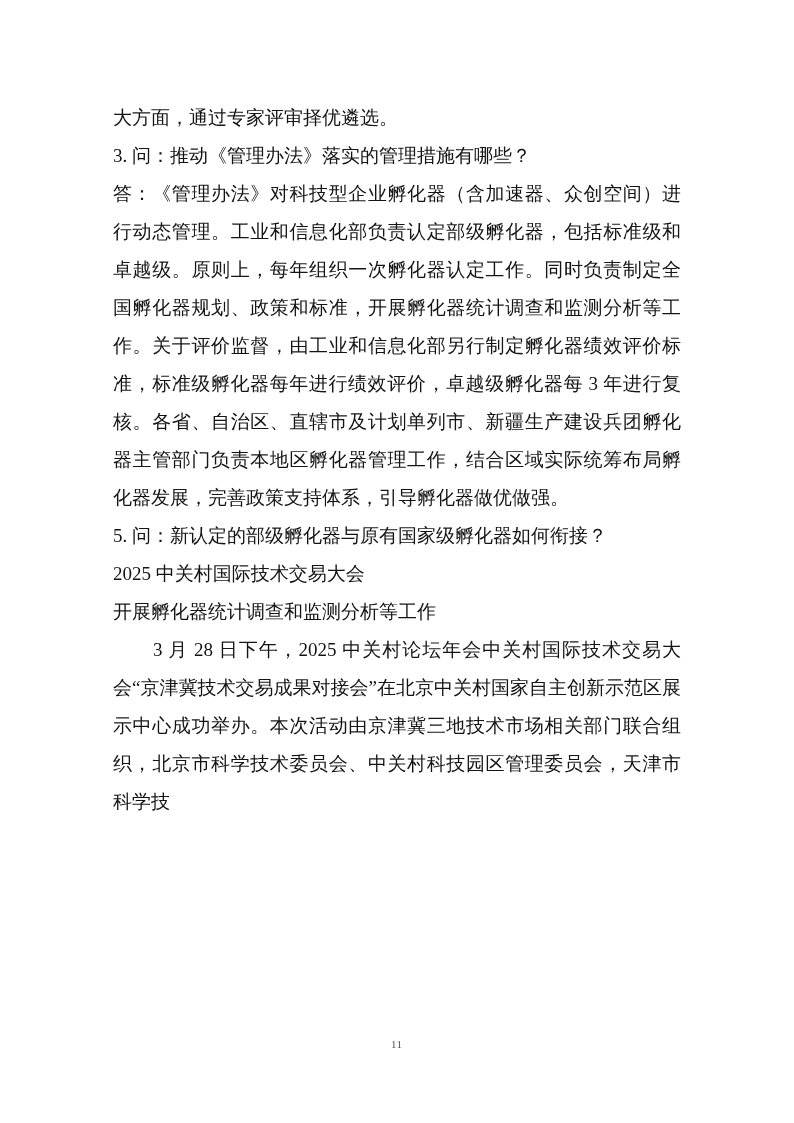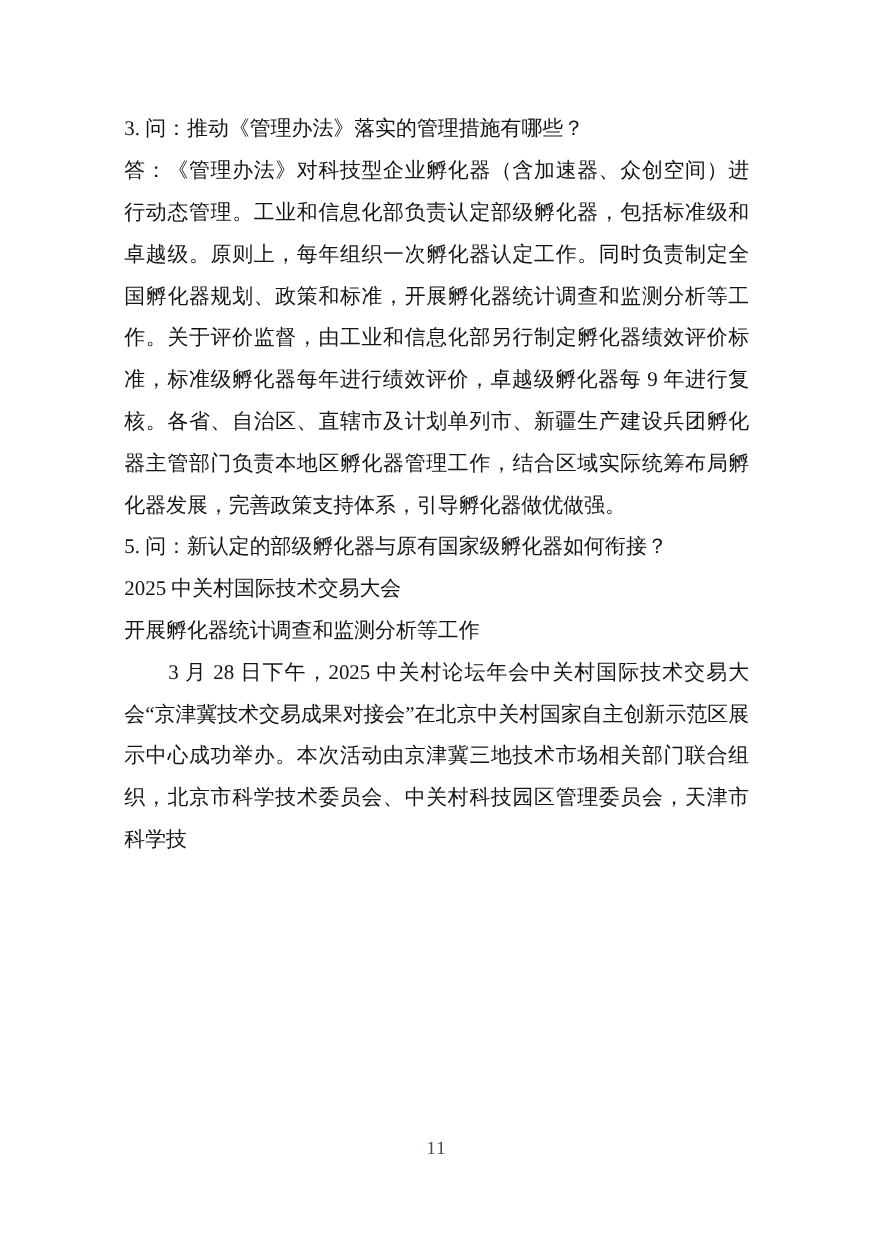--- a/index.html
+++ b/index.html
@@ -46,36 +46,37 @@
     text-indent: 40px;
   }
   .page-footer {
     position: absolute;
     left: 0;
     right: 0;
     top: 1034px;
     text-align: center;
   }
   .page-number {
-    font-size: 17px;
+    font-size: 10px;
     letter-spacing: 1px;
     color: #3c4a63;
   }
 </style>
 </head>
 <body>
 
 <div class="page">
 
   <div class="content">
 
+    <p class="body-text">大方面，通过专家评审择优遴选。</p>
 
     <h2 class="question-heading">3. 问：推动《管理办法》落实的管理措施有哪些？</h2>
 
-    <p class="body-text">答：《管理办法》对科技型企业孵化器（含加速器、众创空间）进行动态管理。工业和信息化部负责认定部级孵化器，包括标准级和卓越级。原则上，每年组织一次孵化器认定工作。同时负责制定全国孵化器规划、政策和标准，开展孵化器统计调查和监测分析等工作。关于评价监督，由工业和信息化部另行制定孵化器绩效评价标准，标准级孵化器每年进行绩效评价，卓越级孵化器每 9 年进行复核。各省、自治区、直辖市及计划单列市、新疆生产建设兵团孵化器主管部门负责本地区孵化器管理工作，结合区域实际统筹布局孵化器发展，完善政策支持体系，引导孵化器做优做强。</p>
+    <p class="body-text">答：《管理办法》对科技型企业孵化器（含加速器、众创空间）进行动态管理。工业和信息化部负责认定部级孵化器，包括标准级和卓越级。原则上，每年组织一次孵化器认定工作。同时负责制定全国孵化器规划、政策和标准，开展孵化器统计调查和监测分析等工作。关于评价监督，由工业和信息化部另行制定孵化器绩效评价标准，标准级孵化器每年进行绩效评价，卓越级孵化器每 3 年进行复核。各省、自治区、直辖市及计划单列市、新疆生产建设兵团孵化器主管部门负责本地区孵化器管理工作，结合区域实际统筹布局孵化器发展，完善政策支持体系，引导孵化器做优做强。</p>
 
     <h2 class="question-heading">5. 问：新认定的部级孵化器与原有国家级孵化器如何衔接？</h2>
 
 
     <h3 class="article-title">2025 中关村国际技术交易大会</h3>
 
     <h3 class="article-title">开展孵化器统计调查和监测分析等工作</h3>
 
     <p class="body-text indent-first">3 月 28 日下午，2025 中关村论坛年会中关村国际技术交易大会“京津冀技术交易成果对接会”在北京中关村国家自主创新示范区展示中心成功举办。本次活动由京津冀三地技术市场相关部门联合组织，北京市科学技术委员会、中关村科技园区管理委员会，天津市科学技</p>
 

